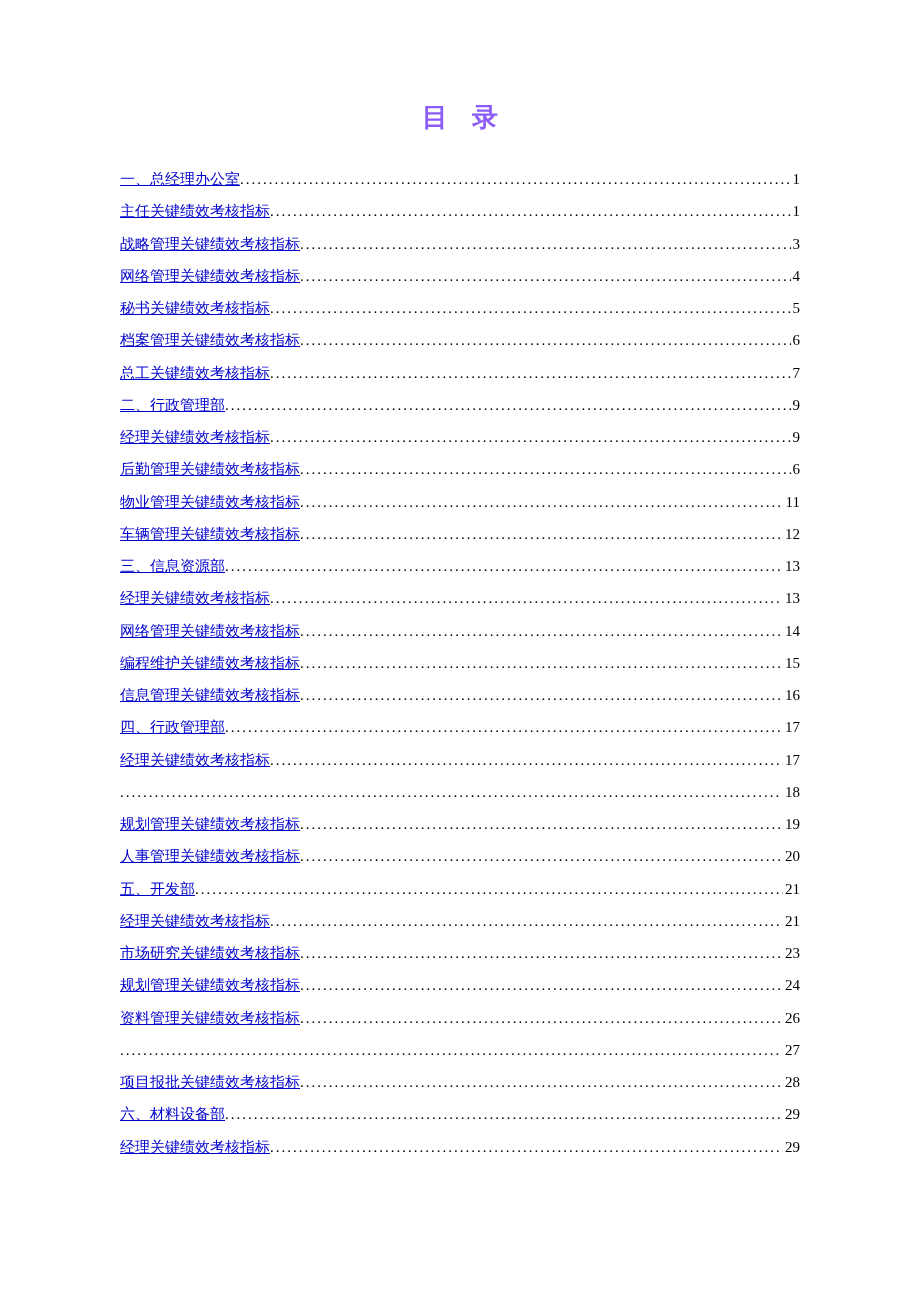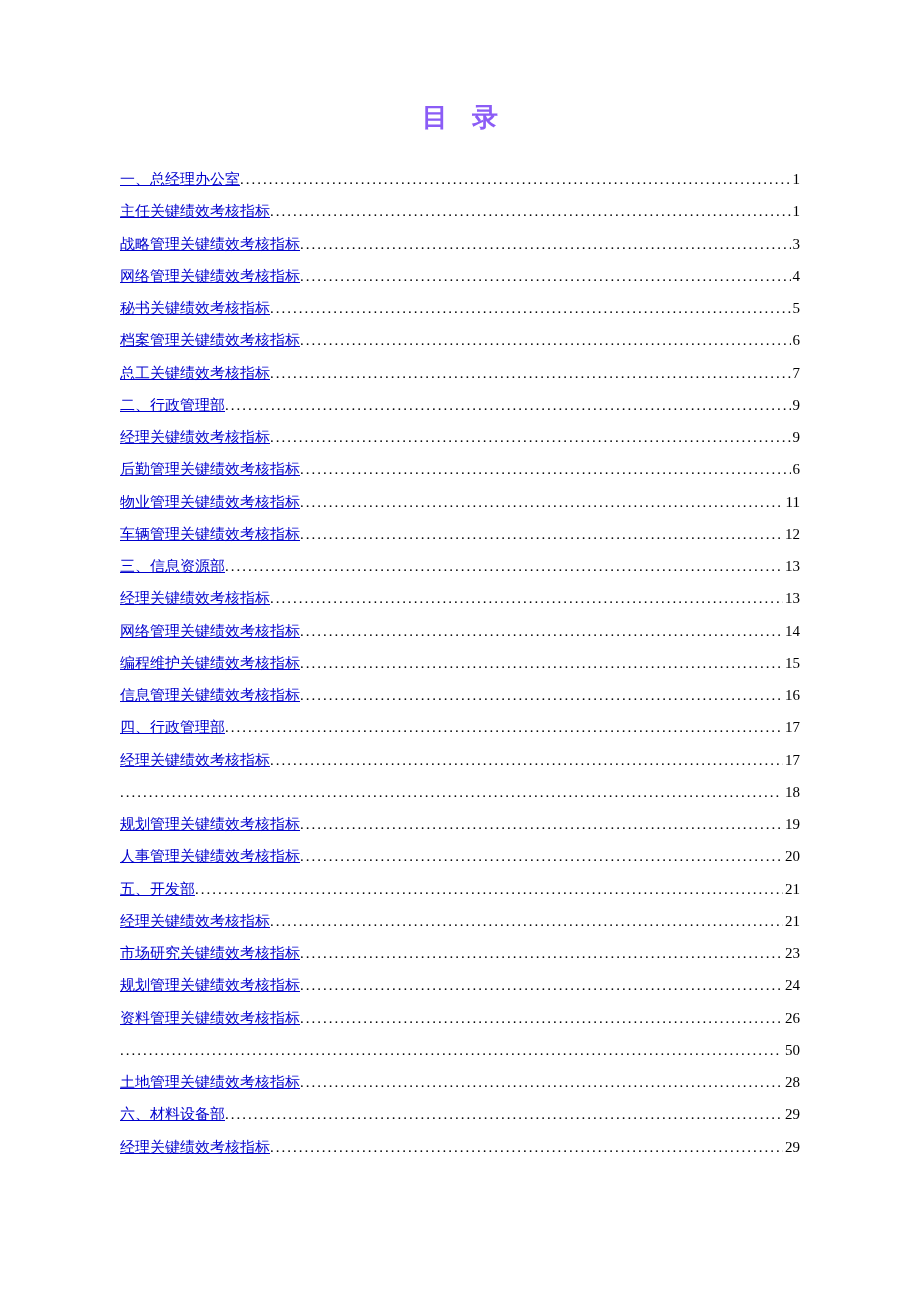--- a/index.html
+++ b/index.html
@@ -186,24 +186,24 @@
       <span class="toc-dots"></span>
       <span class="toc-page">24</span>
     </div>
     <div class="toc-entry">
       <a class="toc-link" href="#">资料管理关键绩效考核指标</a>
       <span class="toc-dots"></span>
       <span class="toc-page">26</span>
     </div>
     <div class="toc-entry">
       <span class="toc-dots"></span>
-      <span class="toc-page">50</span>
-    </div>
-    <div class="toc-entry">
-      <a class="toc-link" href="#">土地管理关键绩效考核指标</a>
+      <span class="toc-page">27</span>
+    </div>
+    <div class="toc-entry">
+      <a class="toc-link" href="#">项目报批关键绩效考核指标</a>
       <span class="toc-dots"></span>
       <span class="toc-page">28</span>
     </div>
     <div class="toc-entry">
       <a class="toc-link" href="#">六、材料设备部</a>
       <span class="toc-dots"></span>
       <span class="toc-page">29</span>
     </div>
     <div class="toc-entry">
       <a class="toc-link" href="#">经理关键绩效考核指标</a>

